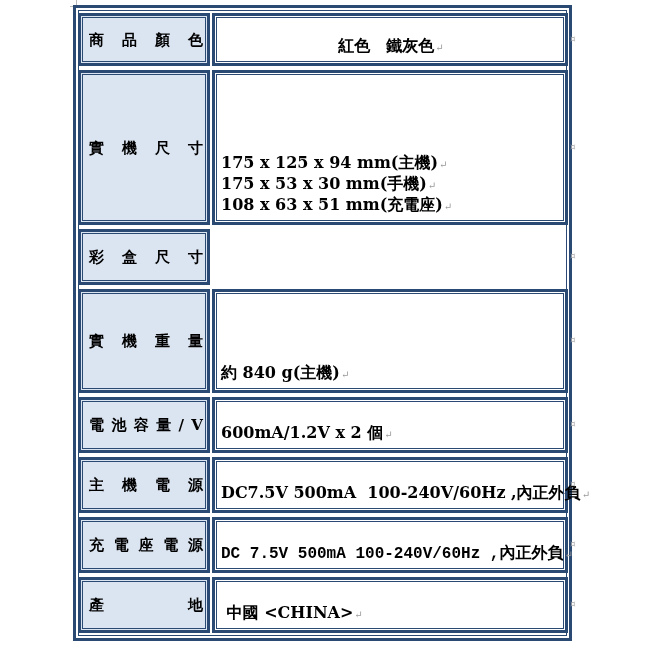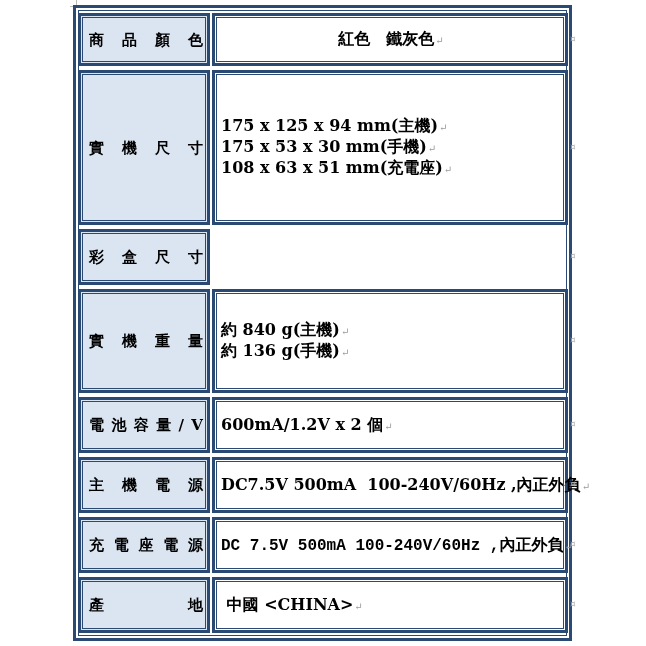--- a/index.html
+++ b/index.html
@@ -15,22 +15,22 @@
     .cell { position: absolute; top: 0; bottom: 0; box-sizing: border-box;
             border: 3px solid #2b4a73; }
     .cell::after { content: ""; position: absolute; left: 1px; top: 1px; right: 1px; bottom: 1px;
                    border: 1px solid #2b4a73; pointer-events: none; }
     .label-cell { left: 0; width: 132px; background: #dbe5f1; }
     .value-cell { left: 134px; width: 356px; background: #ffffff; }
     .label { position: absolute; left: 8px; right: 4px; top: 50%; transform: translateY(-50%);
              font-size: 15px; font-weight: bold; display: flex; justify-content: space-between;
              white-space: nowrap; }
     .value-lines { position: absolute; left: 6px; right: 4px; top: 0; bottom: 0;
-                   display: flex; flex-direction: column; justify-content: center;
-                   padding: 12px 0; box-sizing: border-box; }
+                   display: flex; flex-direction: column; justify-content: flex-end;
+                   padding: 6px 0; box-sizing: border-box; }
     .value { font-size: 16px; font-weight: bold; white-space: nowrap; letter-spacing: 0px; }
     .value.center { text-align: center; }
     .para-mark { color: #999; font-size: 10px; font-weight: normal; margin-left: 1px; }
     .side-mark { position: absolute; left: 570px; color: #aaa; font-size: 9px; }
   </style>
 </head>
 <body>
 
 <div class="corner-mark"></div>
 <div class="outer">
@@ -87,21 +87,20 @@
         <div class="label">
           <span>實</span>
           <span>機</span>
           <span>重</span>
           <span>量</span>
         </div>
       </div>
       <div class="cell value-cell">
         <div class="value-lines">
           <div class="value"><span style="white-space: pre;">約 840 g(主機)</span><span class="para-mark">↵</span></div>
-          <div class="value"><span style="white-space: pre;">約 136 g(手機)</span><span class="para-mark">↵</span></div>
         </div>
       </div>
     </div>
     <div class="side-mark" style="top: 335px;">¤</div>
     <div class="row" style="top: 397px; height: 56px;">
       <div class="cell label-cell">
         <div class="label">
           <span>電</span>
           <span>池</span>
           <span>容</span>

